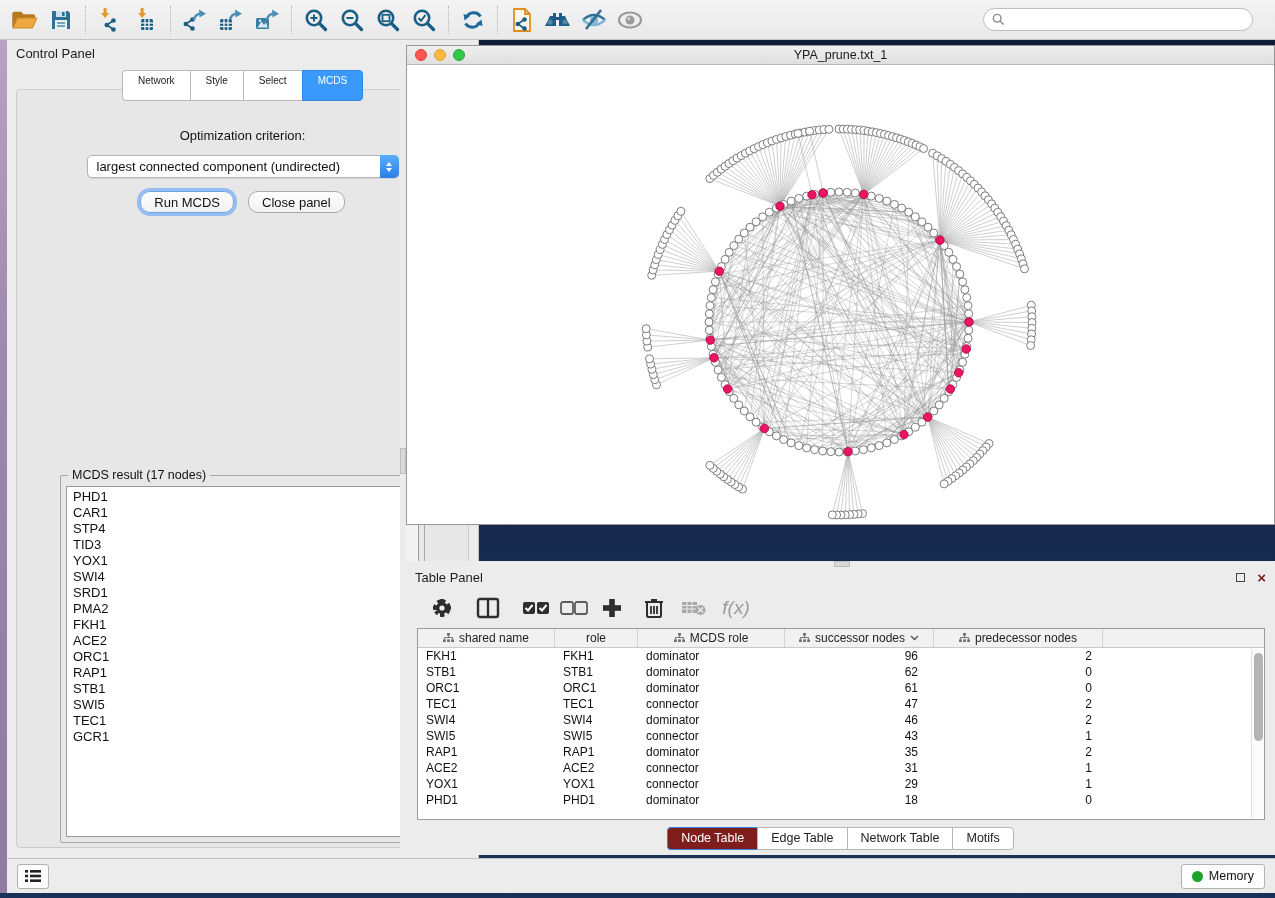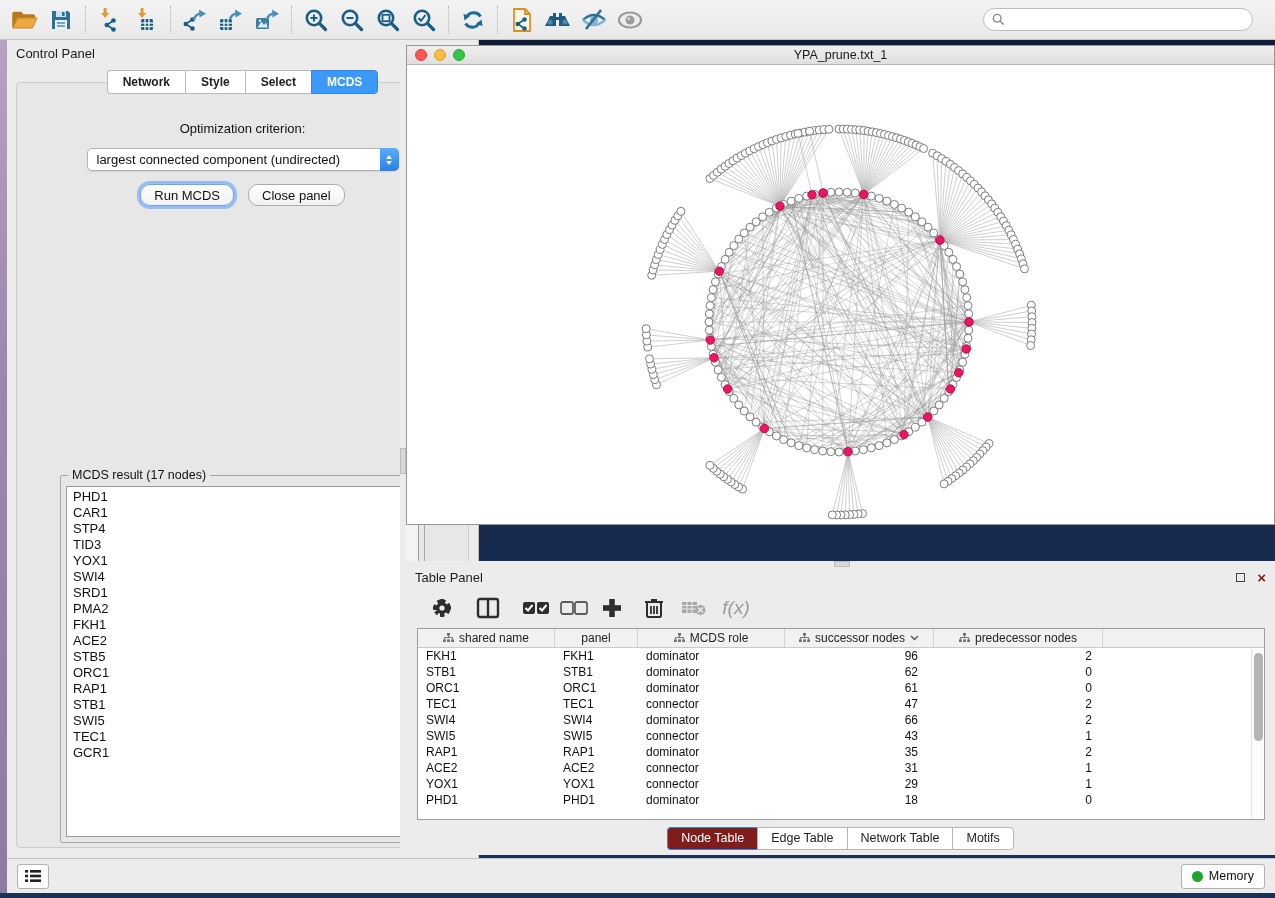--- a/index.html
+++ b/index.html
@@ -28,22 +28,22 @@
     font-family:"Liberation Sans",sans-serif; background:transparent; }
   
   #control-panel { position:absolute; left:7px; top:40px; width:472px; height:818px;
     background:#ececec; border-right:1px solid #bfbfbf; display:flex; flex-direction:column; }
   .panel-head { height:26px; display:flex; align-items:center; padding:0 9px; }
   .panel-title { font-size:13px; color:#1c1c1c; }
   .panel-head .spacer { flex:1; }
   .float-btn { width:9px; height:9px; border:1.5px solid #444; margin-right:12px; display:inline-block; }
   .close-btn { font-size:15px; font-weight:bold; color:#222; line-height:9px; }
   #cp-tabs { display:flex; justify-content:center; position:relative; z-index:2; margin-top:4px; }
-  .cp-tab { font-size:12px; padding:4px 15px 4px; background:#fff; border:1px solid #b9b9b9;
-    border-right:none; color:#222;font-weight:bold; }
+  .cp-tab { font-size:10px; padding:4px 15px 14px; background:#fff; border:1px solid #b9b9b9;
+    border-right:none; color:#222; }
   .cp-tab:first-child { border-radius:4px 0 0 4px; }
   .cp-tab:last-child  { border-radius:0 4px 4px 0; border-right:1px solid #b9b9b9; }
   .cp-tab.active { background:#3b99fc; border-color:#2f86e8; color:#fff; }
   #cp-body { flex:1; margin:-12px 9px 10px 9px; padding-top:24px;
     background:#e7e7e7; border:1px solid #cccccc; border-radius:4px;
     display:flex; flex-direction:column; align-items:center; }
   #opt-label { font-size:13px; margin-top:14px; color:#111; }
   #criterion-select { margin-top:12px; width:312px; height:23px; background:#fff;
     border:1px solid #b3b3b3; border-radius:5px; display:flex; align-items:center;
     box-shadow:0 1px 1px rgba(0,0,0,.08); }
@@ -348,21 +348,20 @@
             <div class="node-item">PHD1</div>
             <div class="node-item">CAR1</div>
             <div class="node-item">STP4</div>
             <div class="node-item">TID3</div>
             <div class="node-item">YOX1</div>
             <div class="node-item">SWI4</div>
             <div class="node-item">SRD1</div>
             <div class="node-item">PMA2</div>
             <div class="node-item">FKH1</div>
             <div class="node-item">ACE2</div>
-            <div class="node-item">STB5</div>
             <div class="node-item">ORC1</div>
             <div class="node-item">RAP1</div>
             <div class="node-item">STB1</div>
             <div class="node-item">SWI5</div>
             <div class="node-item">TEC1</div>
             <div class="node-item">GCR1</div>
           </div>
         <div id="result-scroll"></div>
       </div>
     </div>
@@ -1197,21 +1196,21 @@
             <line x1="1.4" y1="4.6" x2="9.6" y2="4.6" stroke="#6e6e6e" stroke-width="1"></line>
             <line x1="1.4" y1="4.6" x2="1.4" y2="6.4" stroke="#6e6e6e" stroke-width="1"></line>
             <line x1="9.6" y1="4.6" x2="9.6" y2="6.4" stroke="#6e6e6e" stroke-width="1"></line>
             <rect x="0" y="6.4" width="2.8" height="2.6" fill="#6e6e6e"></rect>
             <rect x="4.1" y="6.4" width="2.8" height="2.6" fill="#6e6e6e"></rect>
             <rect x="8.2" y="6.4" width="2.8" height="2.6" fill="#6e6e6e"></rect>
           </svg>
           <span>shared name</span>
         </div>
         <div class="th-cell">
-          <span>panel</span>
+          <span>role</span>
         </div>
         <div class="th-cell">
           <svg width="11" height="10" viewBox="0 0 11 10">
             <rect x="4" y="0" width="3" height="2.6" fill="#6e6e6e"></rect>
             <line x1="5.5" y1="2.6" x2="5.5" y2="4.6" stroke="#6e6e6e" stroke-width="1"></line>
             <line x1="1.4" y1="4.6" x2="9.6" y2="4.6" stroke="#6e6e6e" stroke-width="1"></line>
             <line x1="1.4" y1="4.6" x2="1.4" y2="6.4" stroke="#6e6e6e" stroke-width="1"></line>
             <line x1="9.6" y1="4.6" x2="9.6" y2="6.4" stroke="#6e6e6e" stroke-width="1"></line>
             <rect x="0" y="6.4" width="2.8" height="2.6" fill="#6e6e6e"></rect>
             <rect x="4.1" y="6.4" width="2.8" height="2.6" fill="#6e6e6e"></rect>
@@ -1276,21 +1275,21 @@
           <div class="td l">TEC1</div>
           <div class="td l">TEC1</div>
           <div class="td l">connector</div>
           <div class="td r1">47</div>
           <div class="td r2">2</div>
         </div>
         <div class="tbl-row">
           <div class="td l">SWI4</div>
           <div class="td l">SWI4</div>
           <div class="td l">dominator</div>
-          <div class="td r1">66</div>
+          <div class="td r1">46</div>
           <div class="td r2">2</div>
         </div>
         <div class="tbl-row">
           <div class="td l">SWI5</div>
           <div class="td l">SWI5</div>
           <div class="td l">connector</div>
           <div class="td r1">43</div>
           <div class="td r2">1</div>
         </div>
         <div class="tbl-row">

